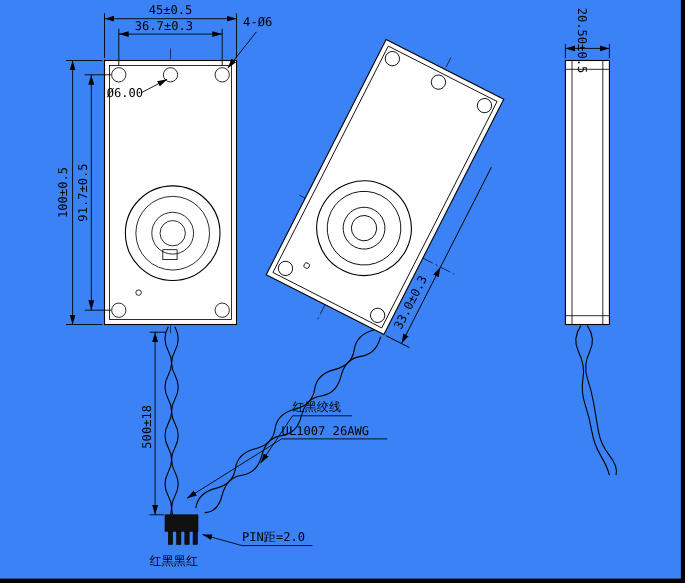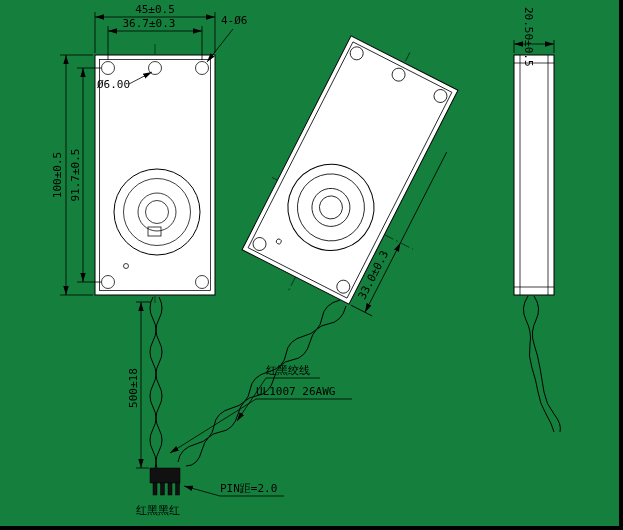--- a/index.html
+++ b/index.html
@@ -1,16 +1,16 @@
 <!DOCTYPE html>
 <html><head>
 <meta charset="utf-8">
 <style>
   html,body{margin:0;padding:0;background:#fff;}
-  #canvas{position:relative;width:623px;height:530px;background:#15803d;overflow:hidden;}
+  #canvas{position:relative;width:623px;height:530px;background:#3b82f6;overflow:hidden;}
   svg{display:block;}
   .ln{stroke:#000;stroke-width:1;fill:none;}
   .fillw{fill:#fff;}
   .thin{stroke:#000;stroke-width:0.75;fill:none;}
   .cl{stroke:#000;stroke-width:0.55;fill:none;stroke-dasharray:10 3 2 3;}
   .dim{stroke:#000;stroke-width:0.8;fill:none;}
   .wire{stroke:#000;stroke-width:1;fill:none;}
   text{font-family:"DejaVu Sans Mono","DejaVu Sans",monospace;font-size:11px;fill:#000;}
   .solid{fill:#111;stroke:#000;stroke-width:0.5;}
 </style>

